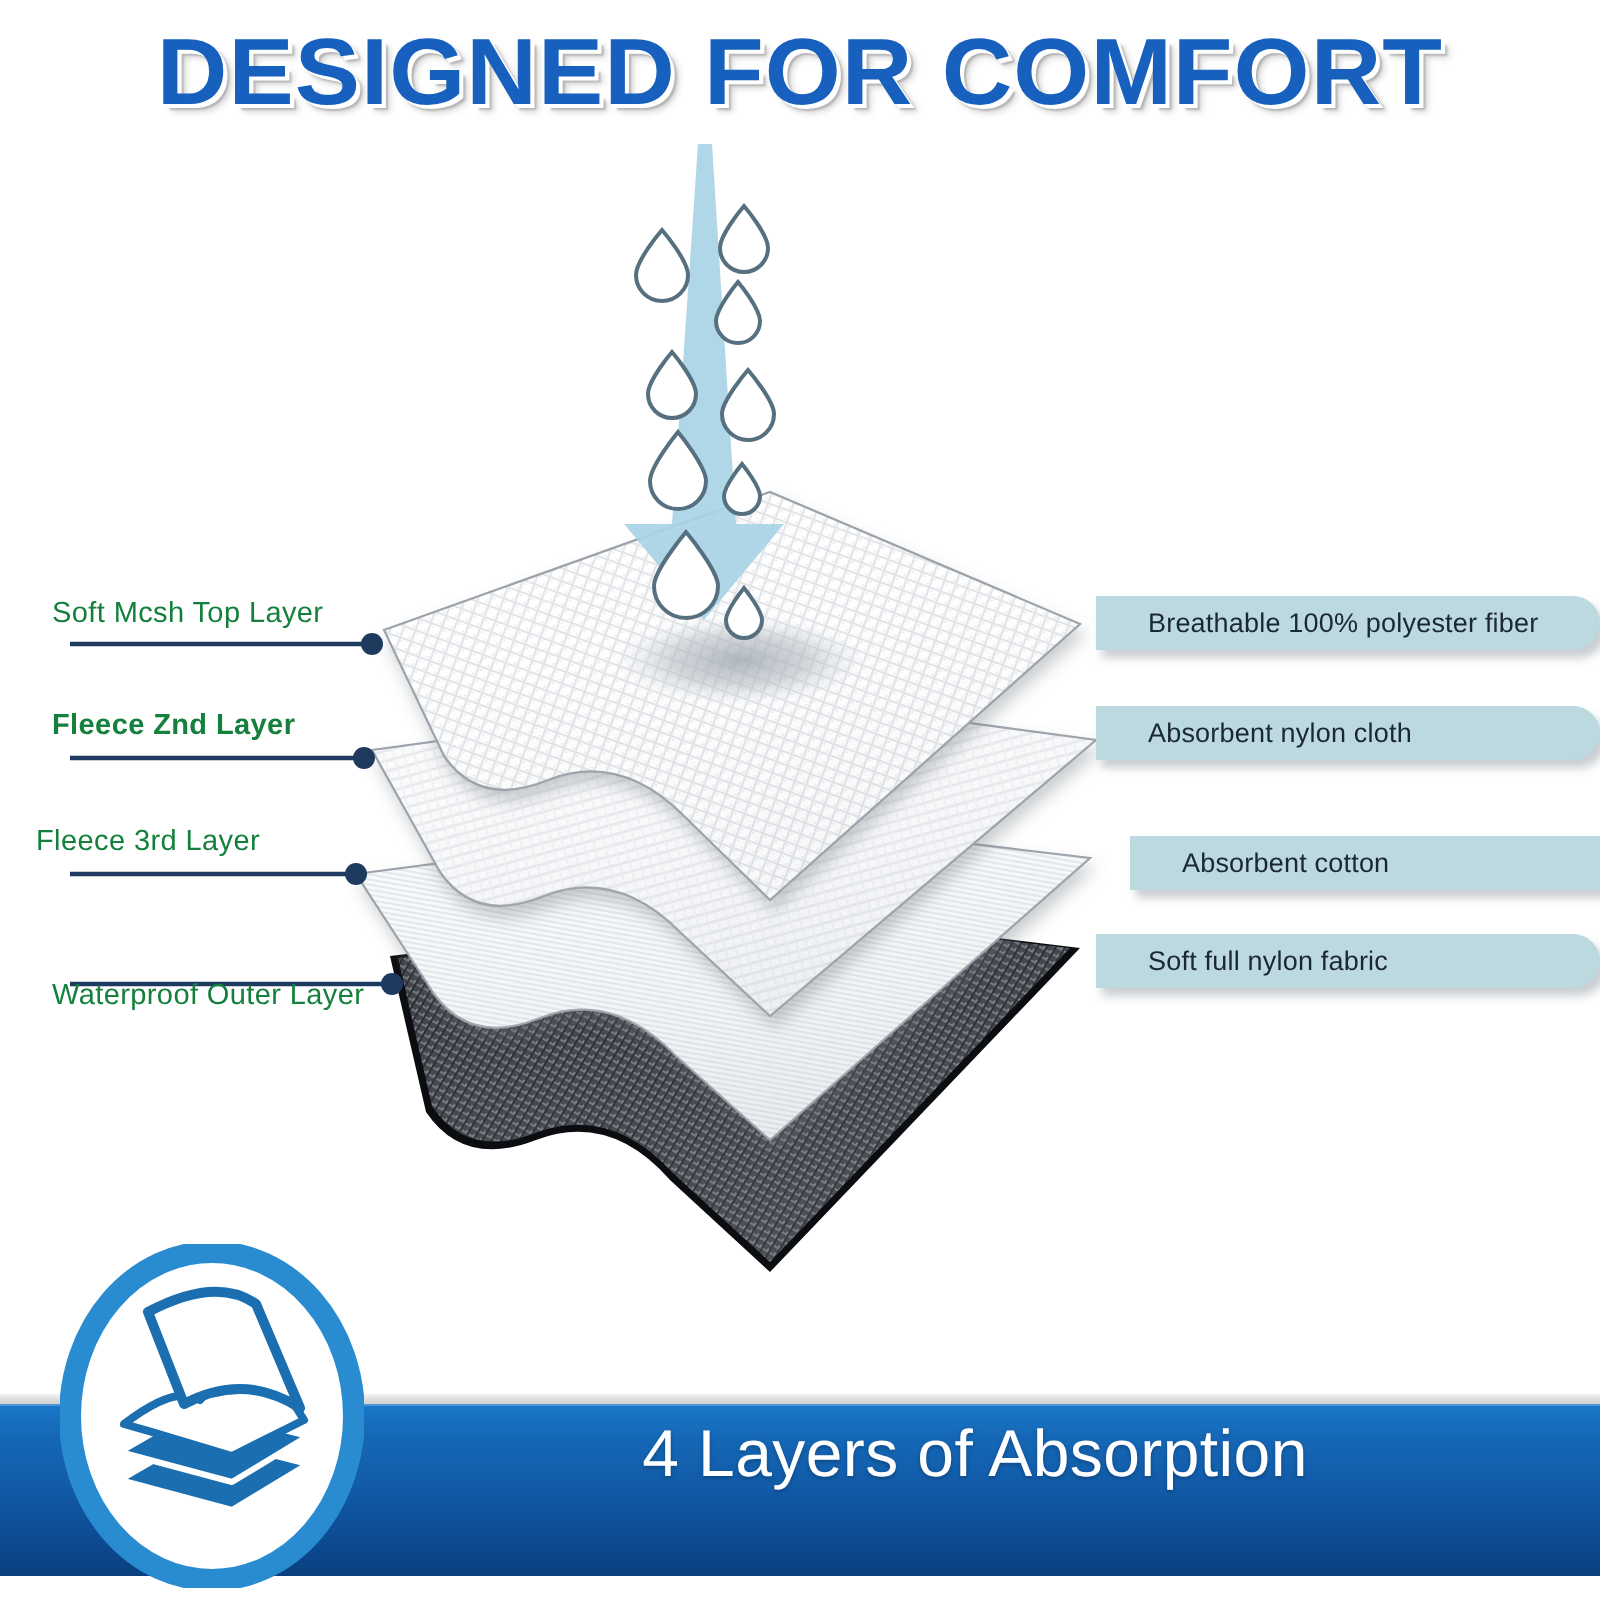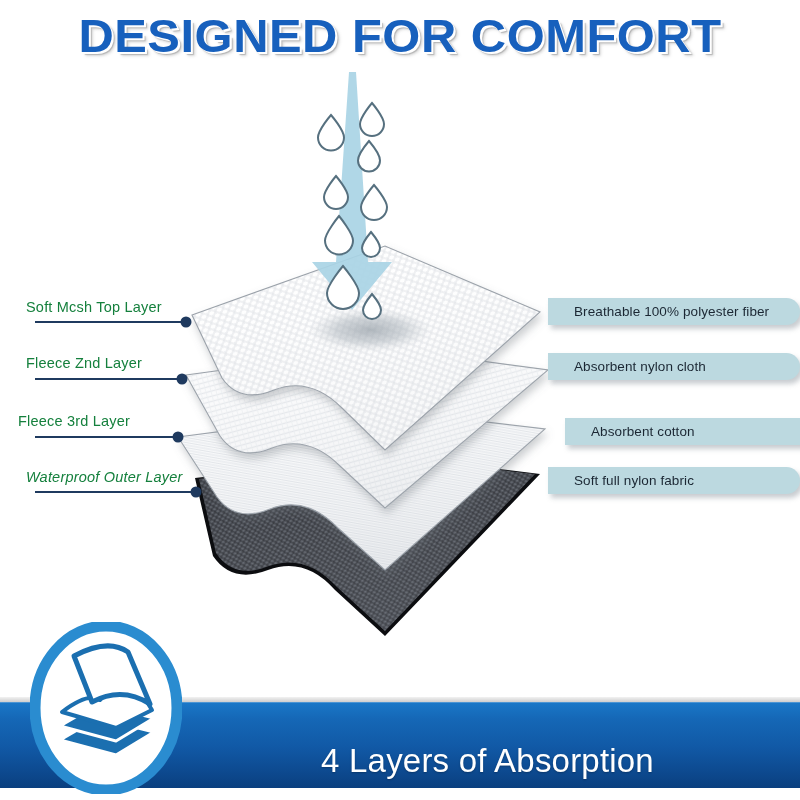--- a/index.html
+++ b/index.html
@@ -40,23 +40,23 @@
 
   
   .lbl {
     position: absolute;
     font-size: 14.5px;
     color: #15803d;
     white-space: nowrap;
     letter-spacing: 0.2px;
   }
   .lbl.l1 { left: 26px;  top: 299px; }
-  .lbl.l2 { left: 26px;  top: 355px; }
+  .lbl.l2 { left: 26px;  top: 355px; font-weight: bold; }
   .lbl.l3 { left: 18px;  top: 413px; }
-  .lbl.l4 { left: 26px;  top: 469px; font-style: italic; }
+  .lbl.l4 { left: 26px;  top: 490px; }
 
   
   .pill {
     position: absolute;
     height: 27px;
     display: flex;
     align-items: center;
     padding-left: 26px;
     box-sizing: border-box;
     background: #bcd9e0;
@@ -93,21 +93,20 @@
   .banner-text {
     position: absolute;
     left: 215px; top: 708px; width: 545px;
     text-align: center;
     color: #ffffff;
     font-size: 33px;
     line-height: 38px;
     font-weight: 400;
     letter-spacing: 0.2px;
     text-shadow: 0 1px 2px rgba(0,0,0,0.25);
-    margin-top: 34px;
   }
   .banner-text span { display: block; }
 
   
   .badge {
     position: absolute;
     left: 30px; top: 622px;
     width: 152px; height: 172px;
   }
 </style>

